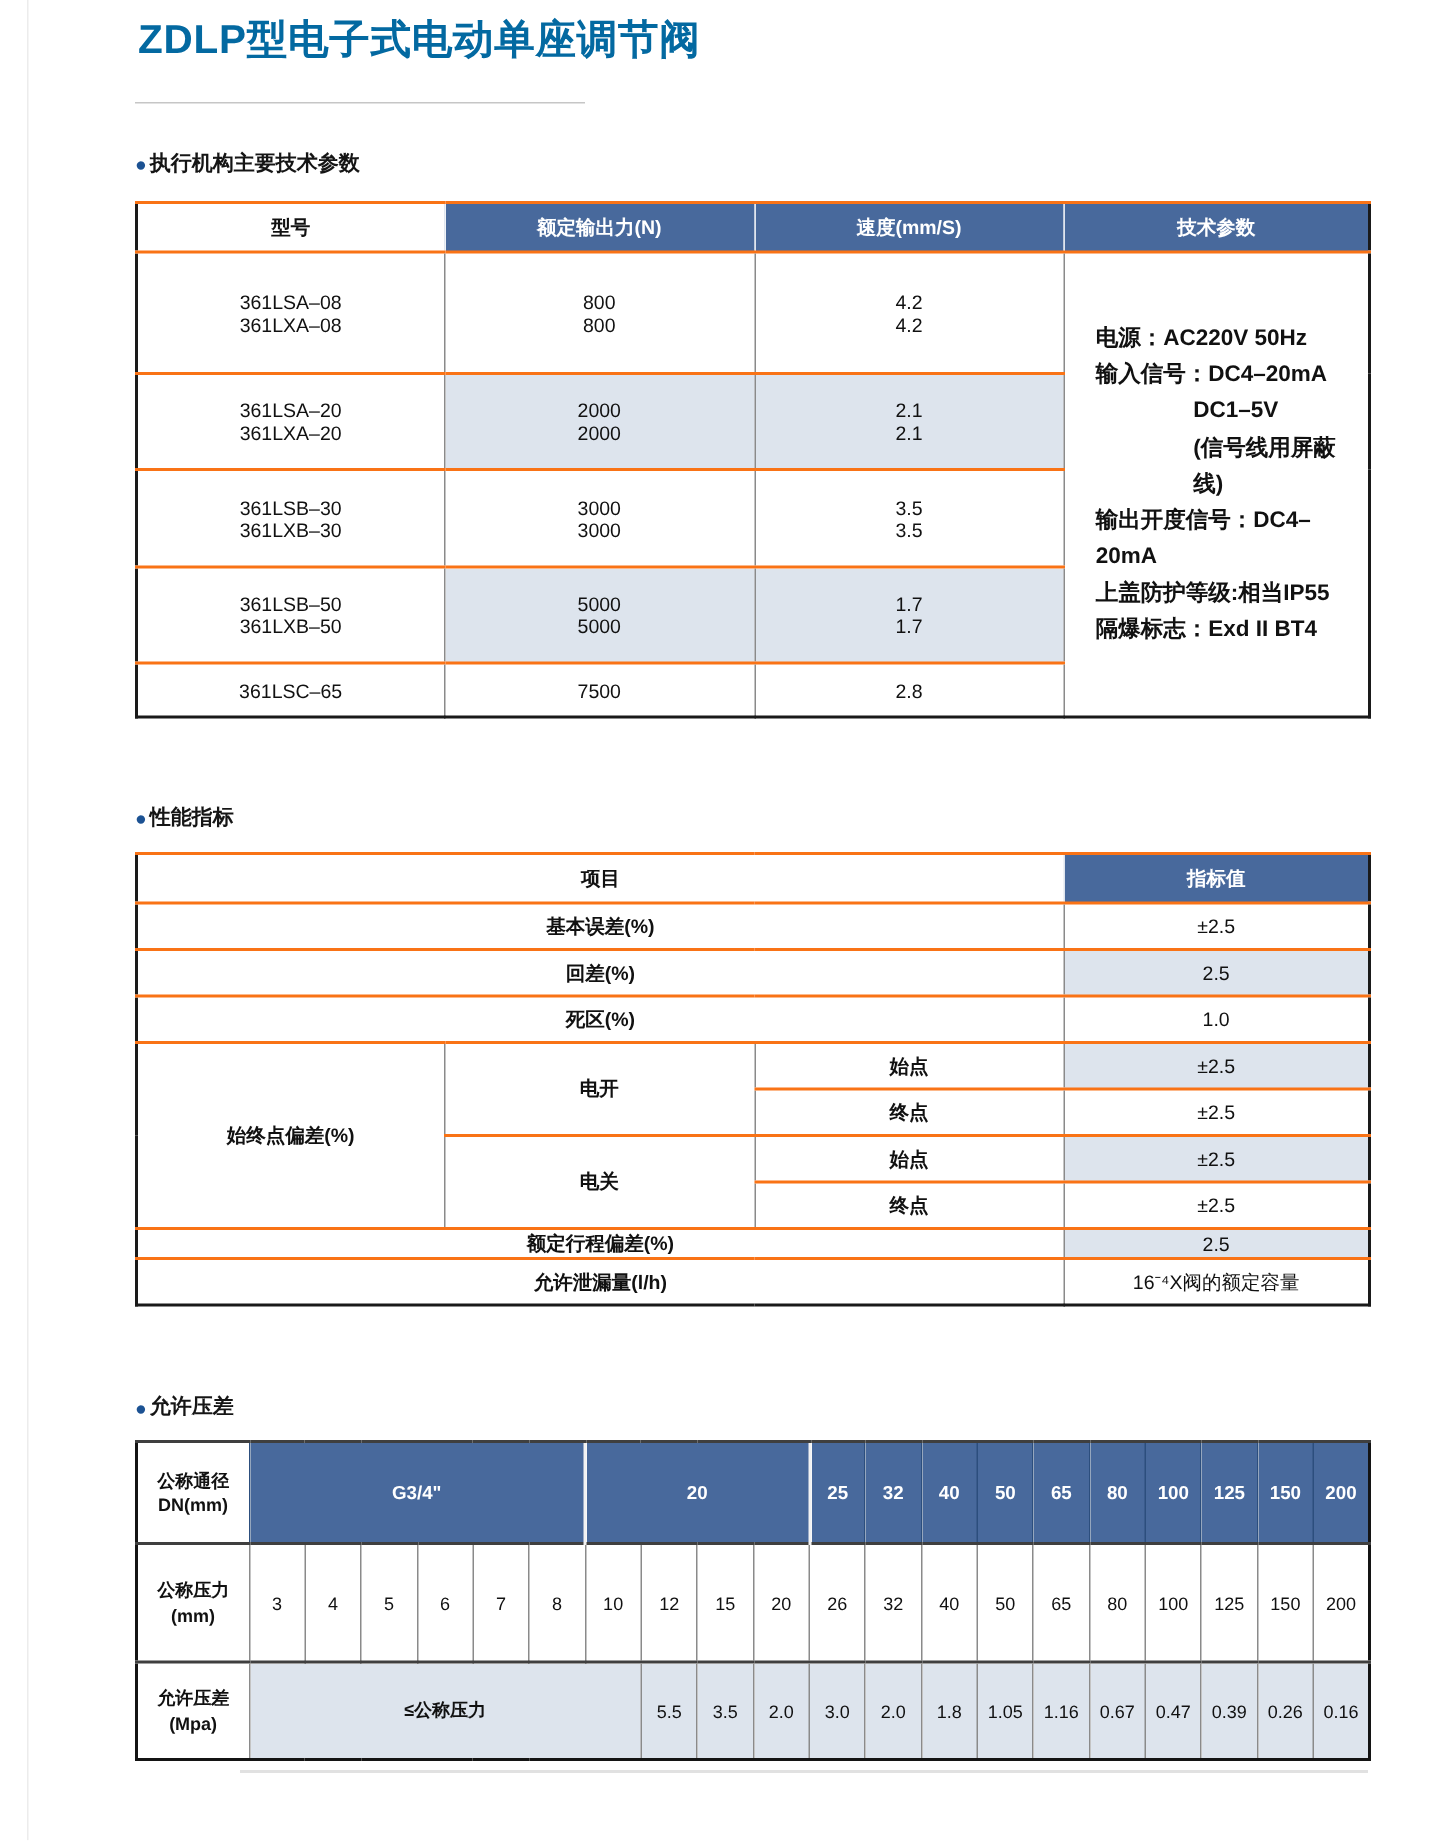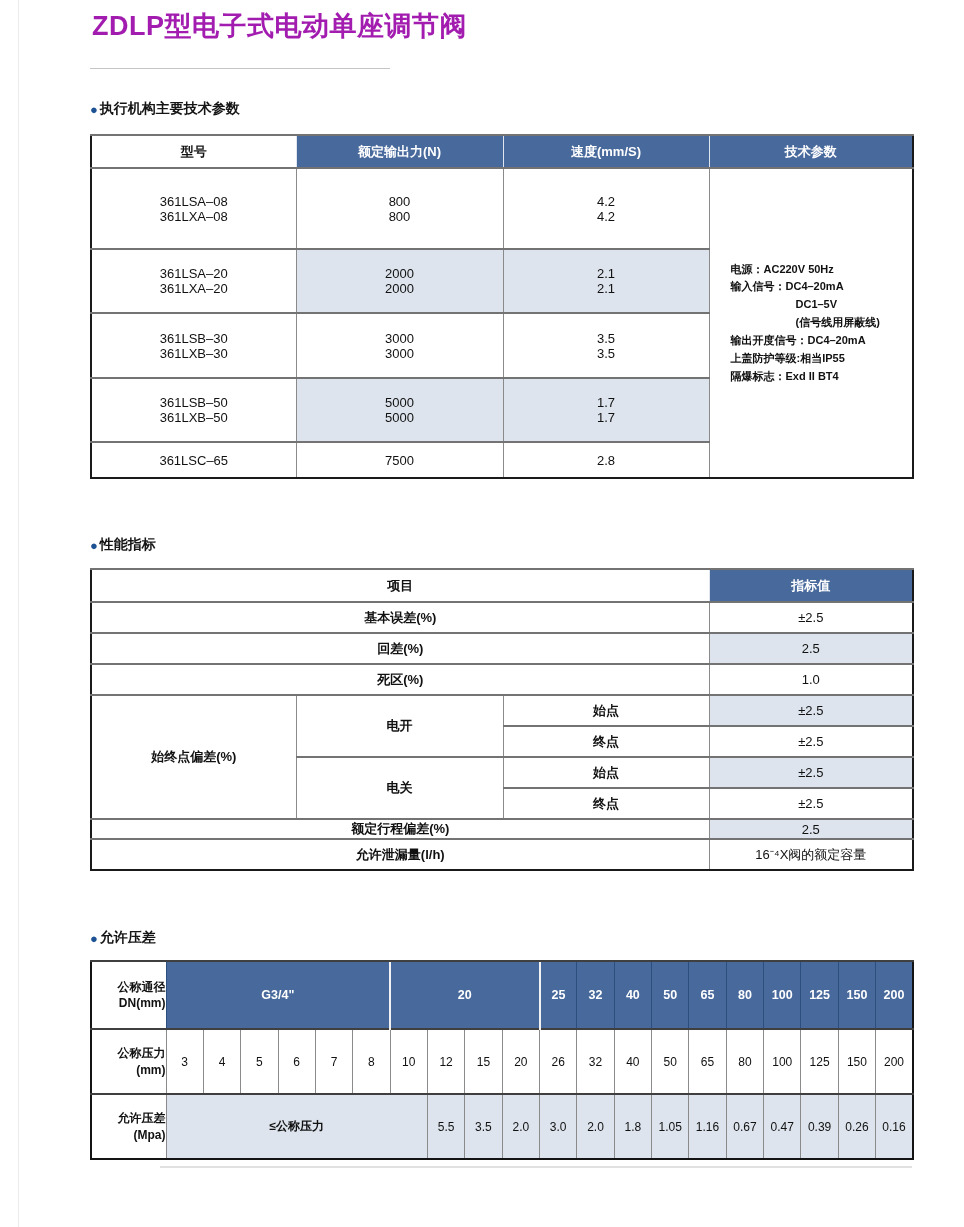--- a/index.html
+++ b/index.html
@@ -1,45 +1,45 @@
 <!DOCTYPE html>
 <html><head>
 <meta charset="utf-8">
 <style>
   html,body{margin:0;padding:0;background:#fff;}
   .page{position:relative;width:964px;height:1227px;background:#fff;overflow:hidden;
         font-family:"Liberation Sans",sans-serif;color:#111;}
   .scan-edge{position:absolute;left:18px;top:0;bottom:0;width:1px;background:#ececec;}
   .content{position:absolute;left:90px;top:0;width:822px;}
-  .doc-title{margin:8px 0 0 2px;font-size:27px;font-weight:bold;letter-spacing:.5px;color:#a21caf;}
+  .doc-title{margin:8px 0 0 2px;font-size:27px;font-weight:bold;letter-spacing:.5px;color:#0369a1;}
   .title-rule{margin-top:24px;width:300px;border-top:1px solid #c6c6c6;height:0;}
   .sec-head{display:flex;align-items:center;font-size:14px;font-weight:bold;color:#151515;}
   .sec-head .bullet{color:#1c5293;font-size:13px;margin-right:2px;line-height:1;}
   .h1{margin-top:31px;} .h2{margin-top:57px;} .h3{margin-top:58px;}
   table{border-collapse:collapse;table-layout:fixed;width:822px;}
   td,th{vertical-align:middle;text-align:center;padding:0;overflow:hidden;}
   .ml{white-space:pre-line;}
   
   .t1,.t2{margin-top:16px;border:2px solid #1a1a1a;font-size:13px;}
   .t2{margin-top:14px;}
-  .t1 td,.t1 th,.t2 td,.t2 th{border-left:1px solid #8a8a8a;border-top:2px solid #737373;}
+  .t1 td,.t1 th,.t2 td,.t2 th{border-left:1px solid #8a8a8a;border-top:2px solid #f97316;}
   .t1 th,.t2 th{height:31px;font-weight:bold;}
   .blueh{background:#48699c;color:#fff;border-left:1px solid #dfe5ee !important;}
   .shade{background:#dde4ed;}
-  .t1 .tech{ text-align:left;vertical-align:middle;padding:0 8px 0 21px;font-size:11px;
+  .t1 .tech{ text-align:left;vertical-align:middle;padding:0 8px 0 21px;font-size:15px;
              font-weight:bold;line-height:1.62;}
   .t1 .tech .indent{padding-left:65px;}
   .lbl{font-weight:bold;}
   
   .t3{margin-top:13px;border:2px solid #141414;font-size:12px;}
   .t3 td{border-left:1px solid #8a8a8a;border-top:2px solid #3f3f3f;}
   .t3 .blue{background:#48699c;color:#fff;font-weight:bold;font-size:12.5px;
             border-left:1px solid #2c4e7d;}
   .t3 .blue.gsep{border-left:2px solid #f2f2f2;}
-  .t3 .lblcell{font-weight:bold;font-size:12px;line-height:1.35;text-align:right;}
+  .t3 .lblcell{font-weight:bold;font-size:12px;line-height:1.35;}
   .tbl-shadow{margin:6px 0 0 70px;width:752px;height:2px;background:#d9d9d9;opacity:.8;}
 </style>
 </head>
 <body>
 
 <div class="page">
   <div class="scan-edge"></div>
   <div class="content">
 
     <div class="doc-title">ZDLP型电子式电动单座调节阀</div>
@@ -211,21 +211,21 @@
         <td class="blue">32</td>
         <td class="blue">40</td>
         <td class="blue">50</td>
         <td class="blue">65</td>
         <td class="blue">80</td>
         <td class="blue">100</td>
         <td class="blue">125</td>
         <td class="blue">150</td>
         <td class="blue">200</td>
       </tr>
-      <tr style="height:65px">
+      <tr style="height:79px">
         <td class="lblcell ml">公称压力
 (mm)</td>
         <td>3</td>
         <td>4</td>
         <td>5</td>
         <td>6</td>
         <td>7</td>
         <td>8</td>
         <td>10</td>
         <td>12</td>

